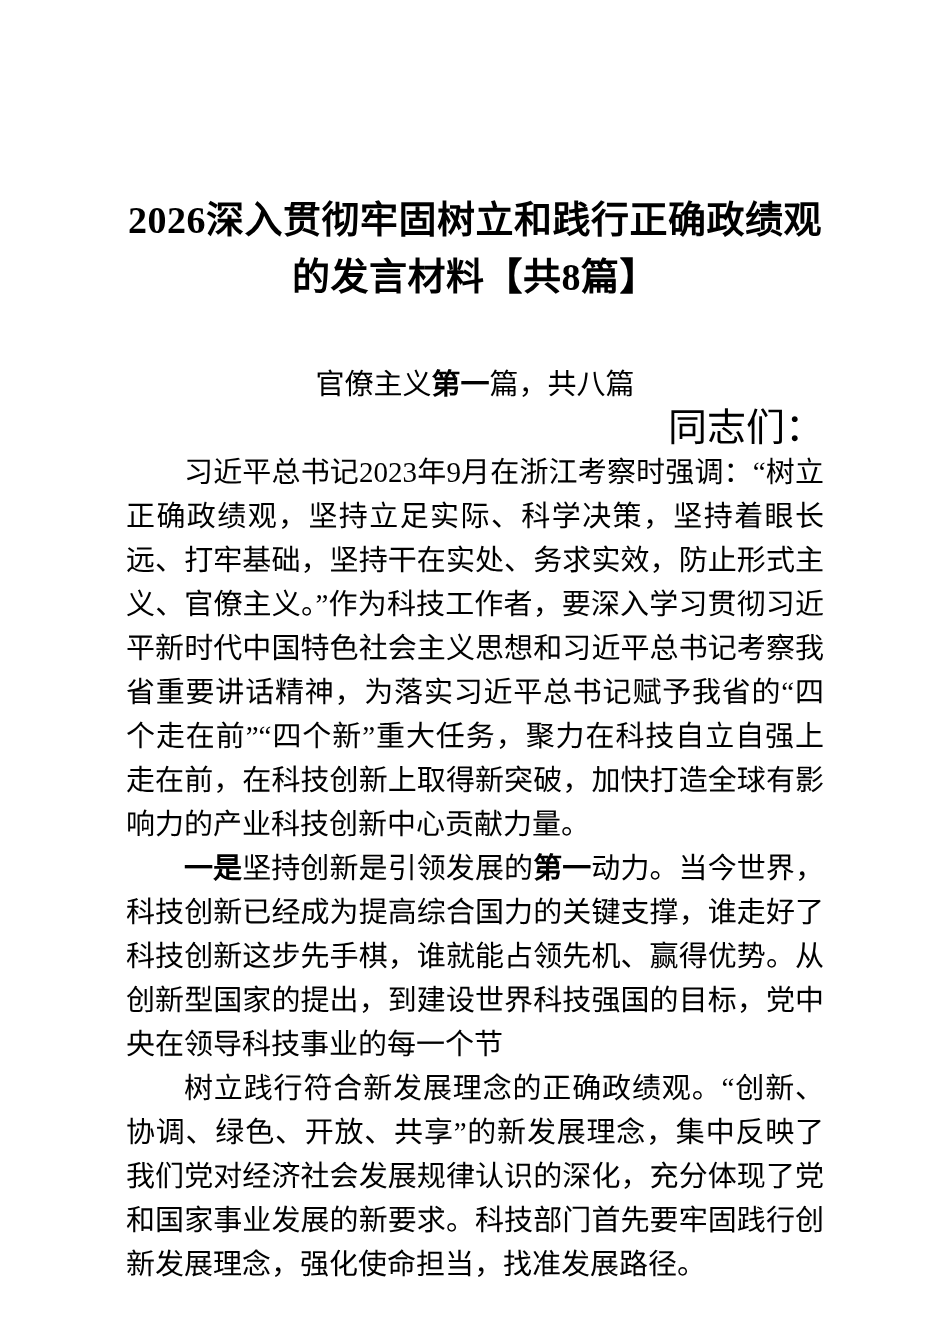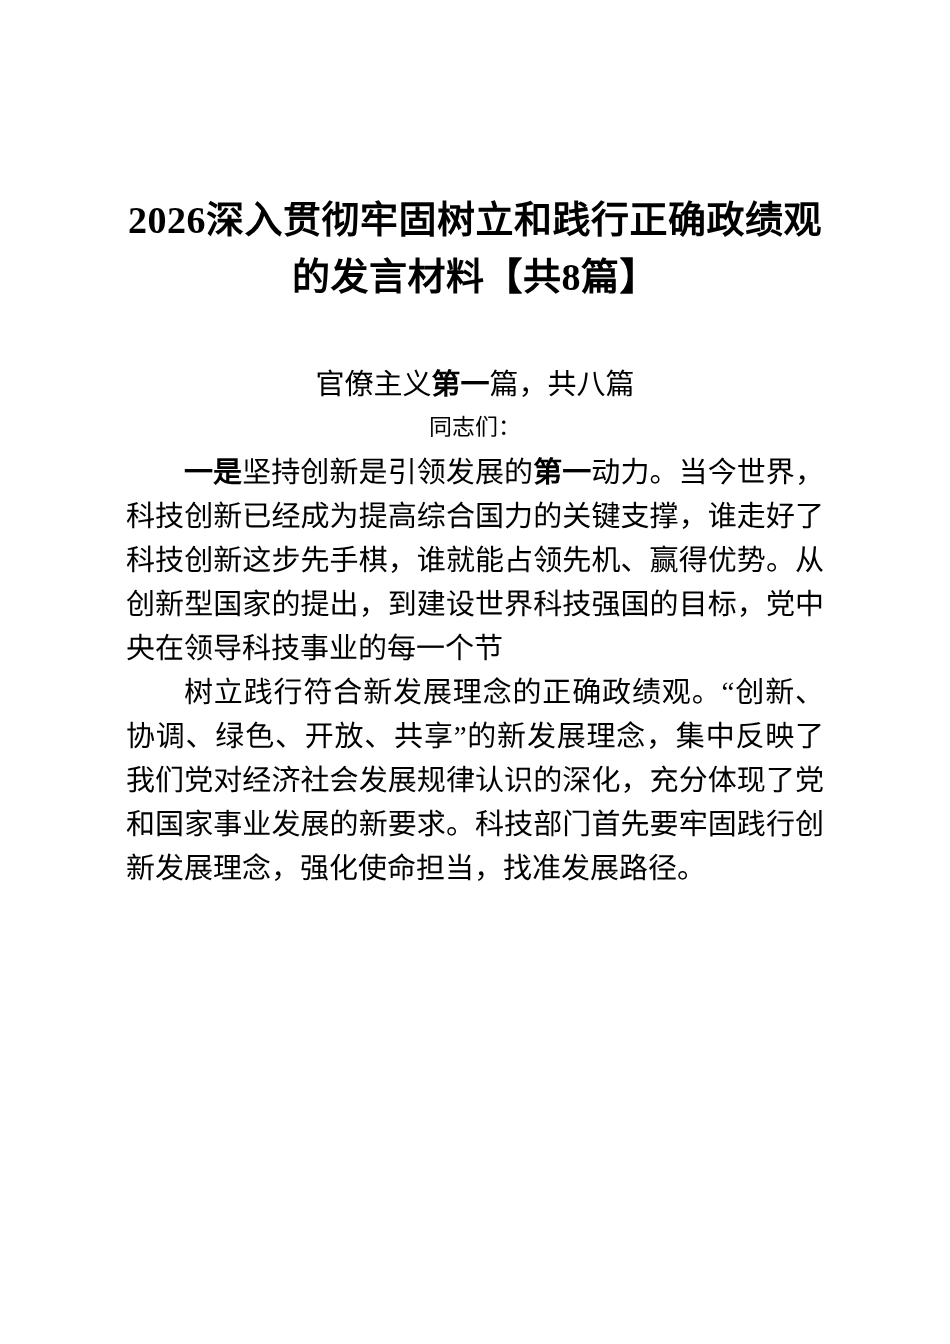--- a/index.html
+++ b/index.html
@@ -31,23 +31,23 @@
     letter-spacing: 0.5px;
   }
   .doc-subtitle {
     margin: 0;
     font-size: 29px;
     line-height: 44px;
     text-align: center;
   }
   .salutation {
     margin: 0;
-    font-size: 23px;
+    font-size: 39px;
     line-height: 44px;
-    text-align: center;
+    text-align: right;
   }
   .para {
     margin: 0;
     font-size: 29px;
     line-height: 44px;
     text-align: justify;
     text-justify: inter-ideograph;
     text-indent: 2em;
   }
   .bold {
@@ -58,18 +58,19 @@
 <body>
 
 <div class="page">
 
   <h1 class="doc-title">2026深入贯彻牢固树立和践行正确政绩观的发言材料【共8篇】</h1>
 
   <p class="doc-subtitle"><span>官僚主义</span><span class="bold">第一</span><span>篇，共八篇</span></p>
 
   <p class="salutation">同志们：</p>
 
+  <p class="para"><span>习近平总书记2023年9月在浙江考察时强调：“树立正确政绩观，坚持立足实际、科学决策，坚持着眼长远、打牢基础，坚持干在实处、务求实效，防止形式主义、官僚主义。”作为科技工作者，要深入学习贯彻习近平新时代中国特色社会主义思想和习近平总书记考察我省重要讲话精神，为落实习近平总书记赋予我省的“四个走在前”“四个新”重大任务，聚力在科技自立自强上走在前，在科技创新上取得新突破，加快打造全球有影响力的产业科技创新中心贡献力量。</span></p>
 
   <p class="para"><span class="bold">一是</span><span>坚持创新是引领发展的</span><span class="bold">第一</span><span>动力。当今世界，科技创新已经成为提高综合国力的关键支撑，谁走好了科技创新这步先手棋，谁就能占领先机、赢得优势。从创新型国家的提出，到建设世界科技强国的目标，党中央在领导科技事业的每一个节</span></p>
 
   <p class="para"><span>树立践行符合新发展理念的正确政绩观。“创新、协调、绿色、开放、共享”的新发展理念，集中反映了我们党对经济社会发展规律认识的深化，充分体现了党和国家事业发展的新要求。科技部门首先要牢固践行创新发展理念，强化使命担当，找准发展路径。</span></p>
 
 </div>
 
 </body></html>

